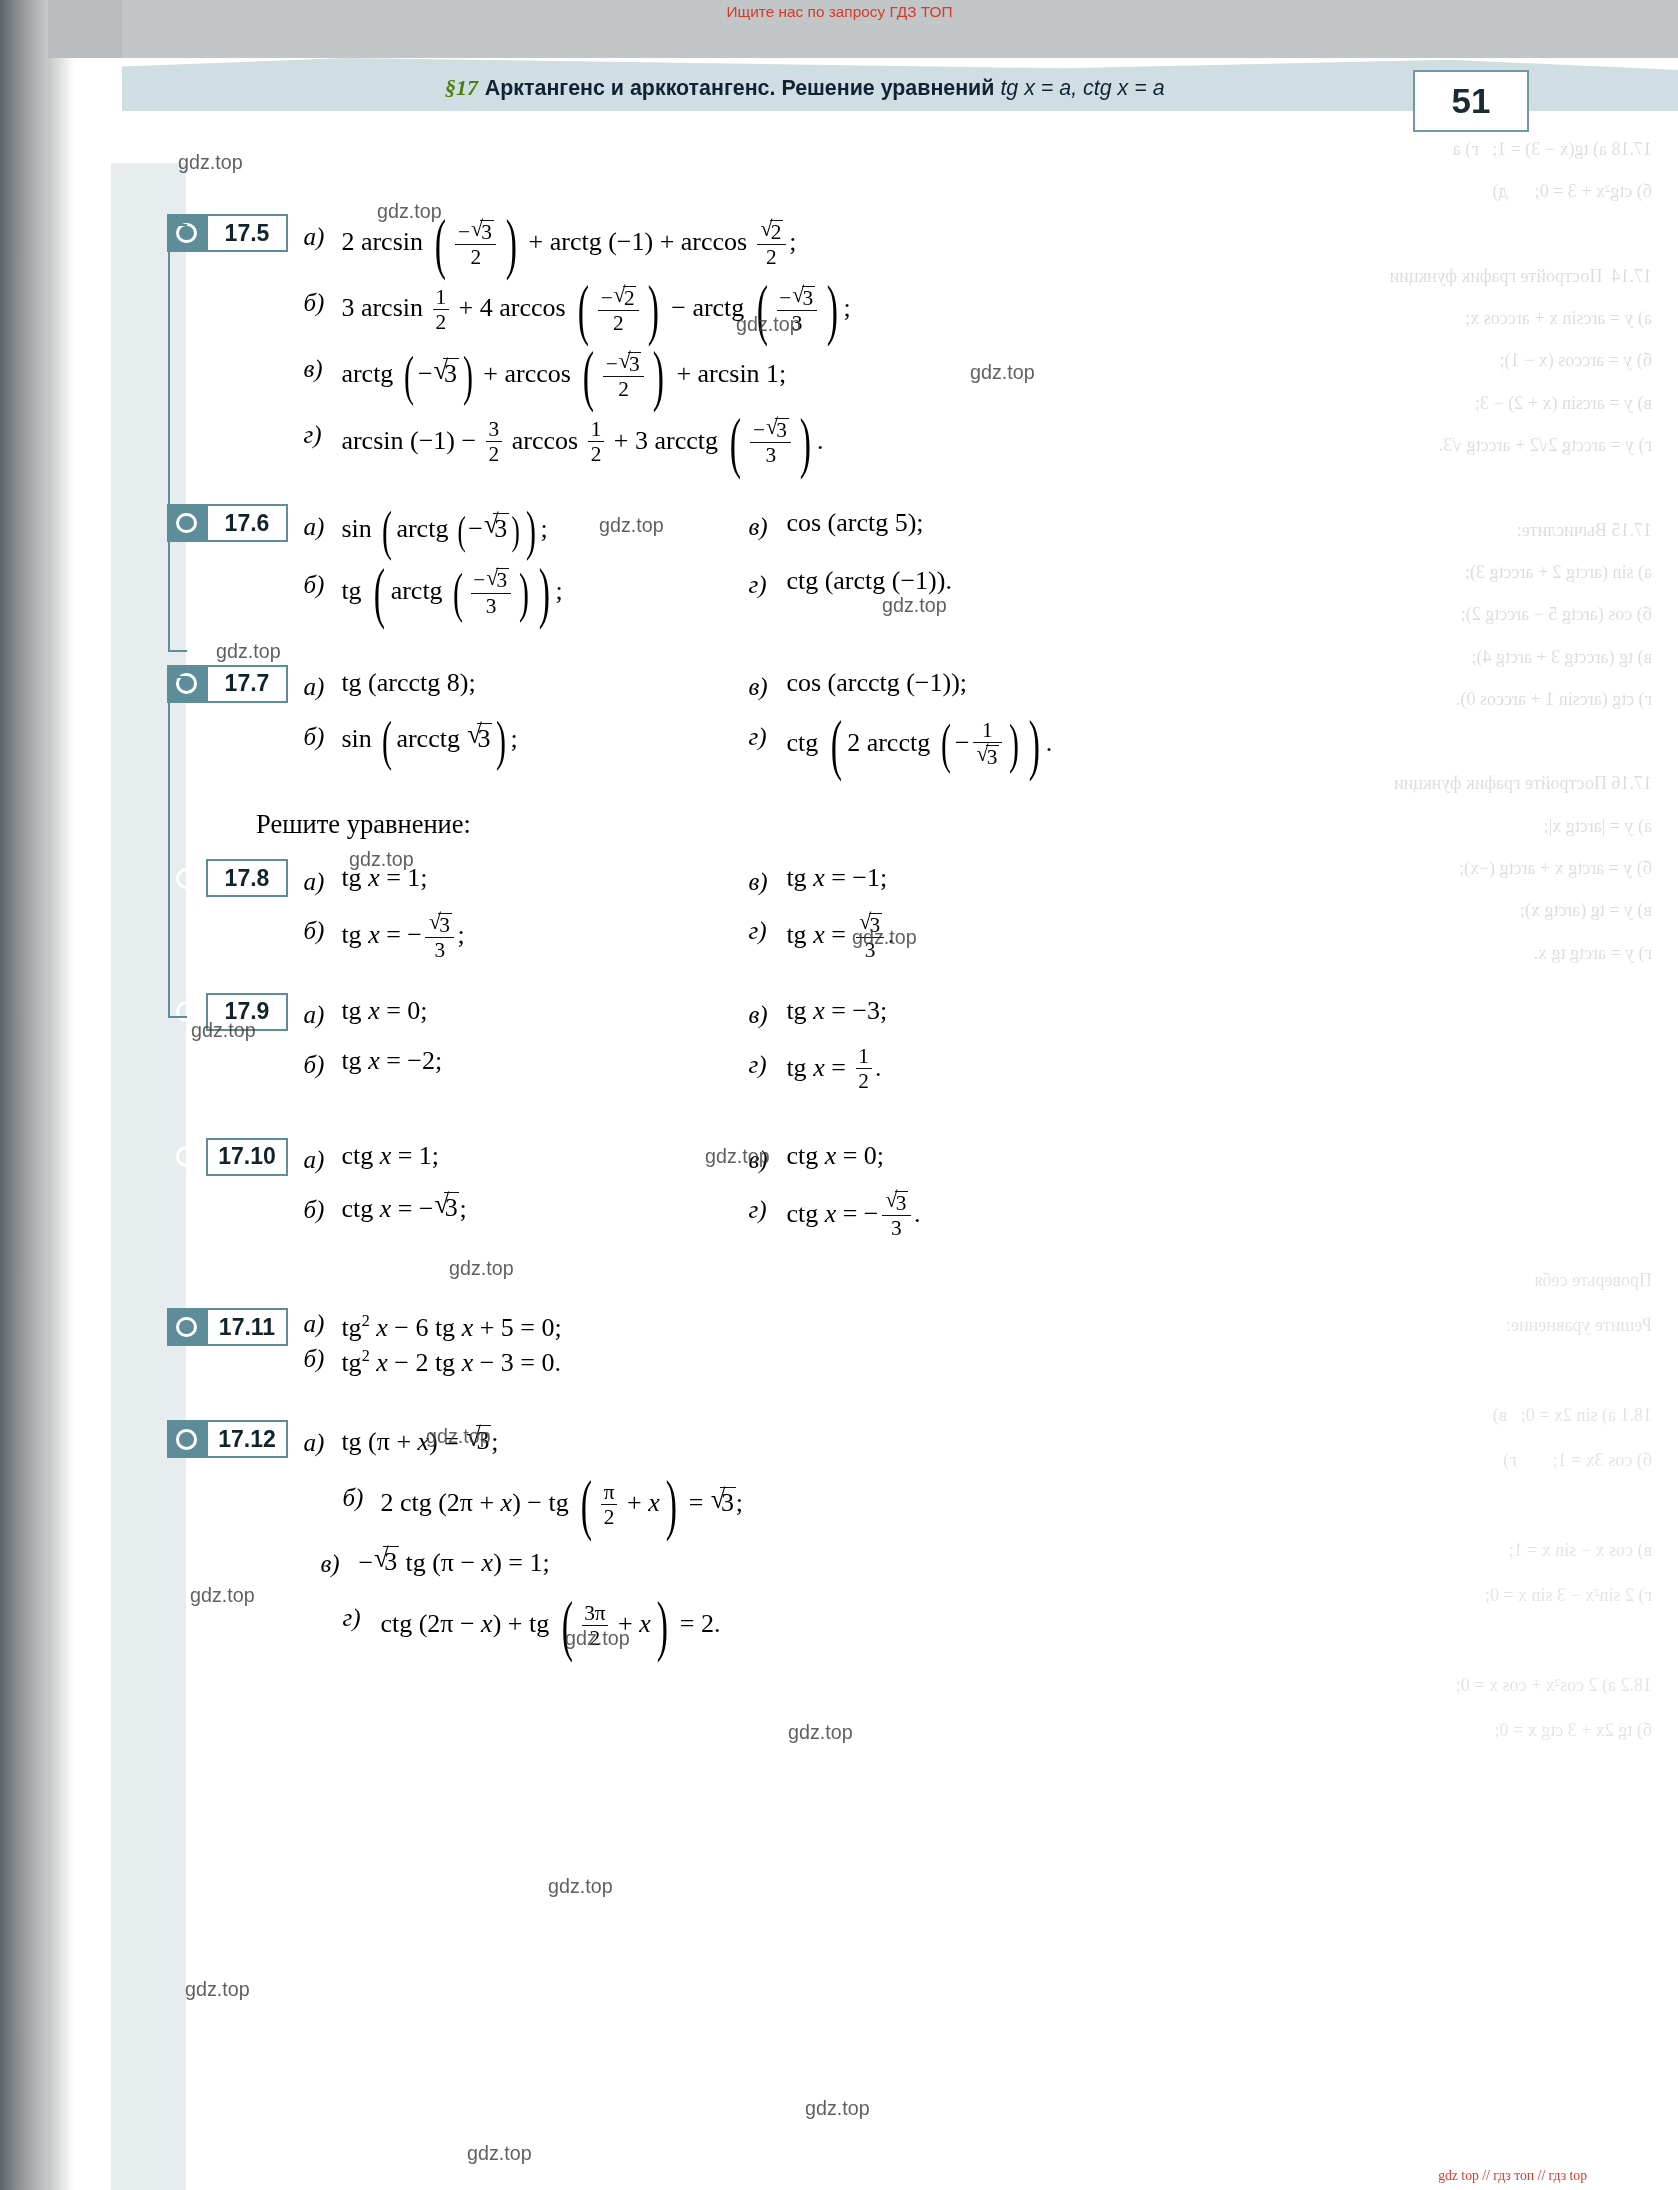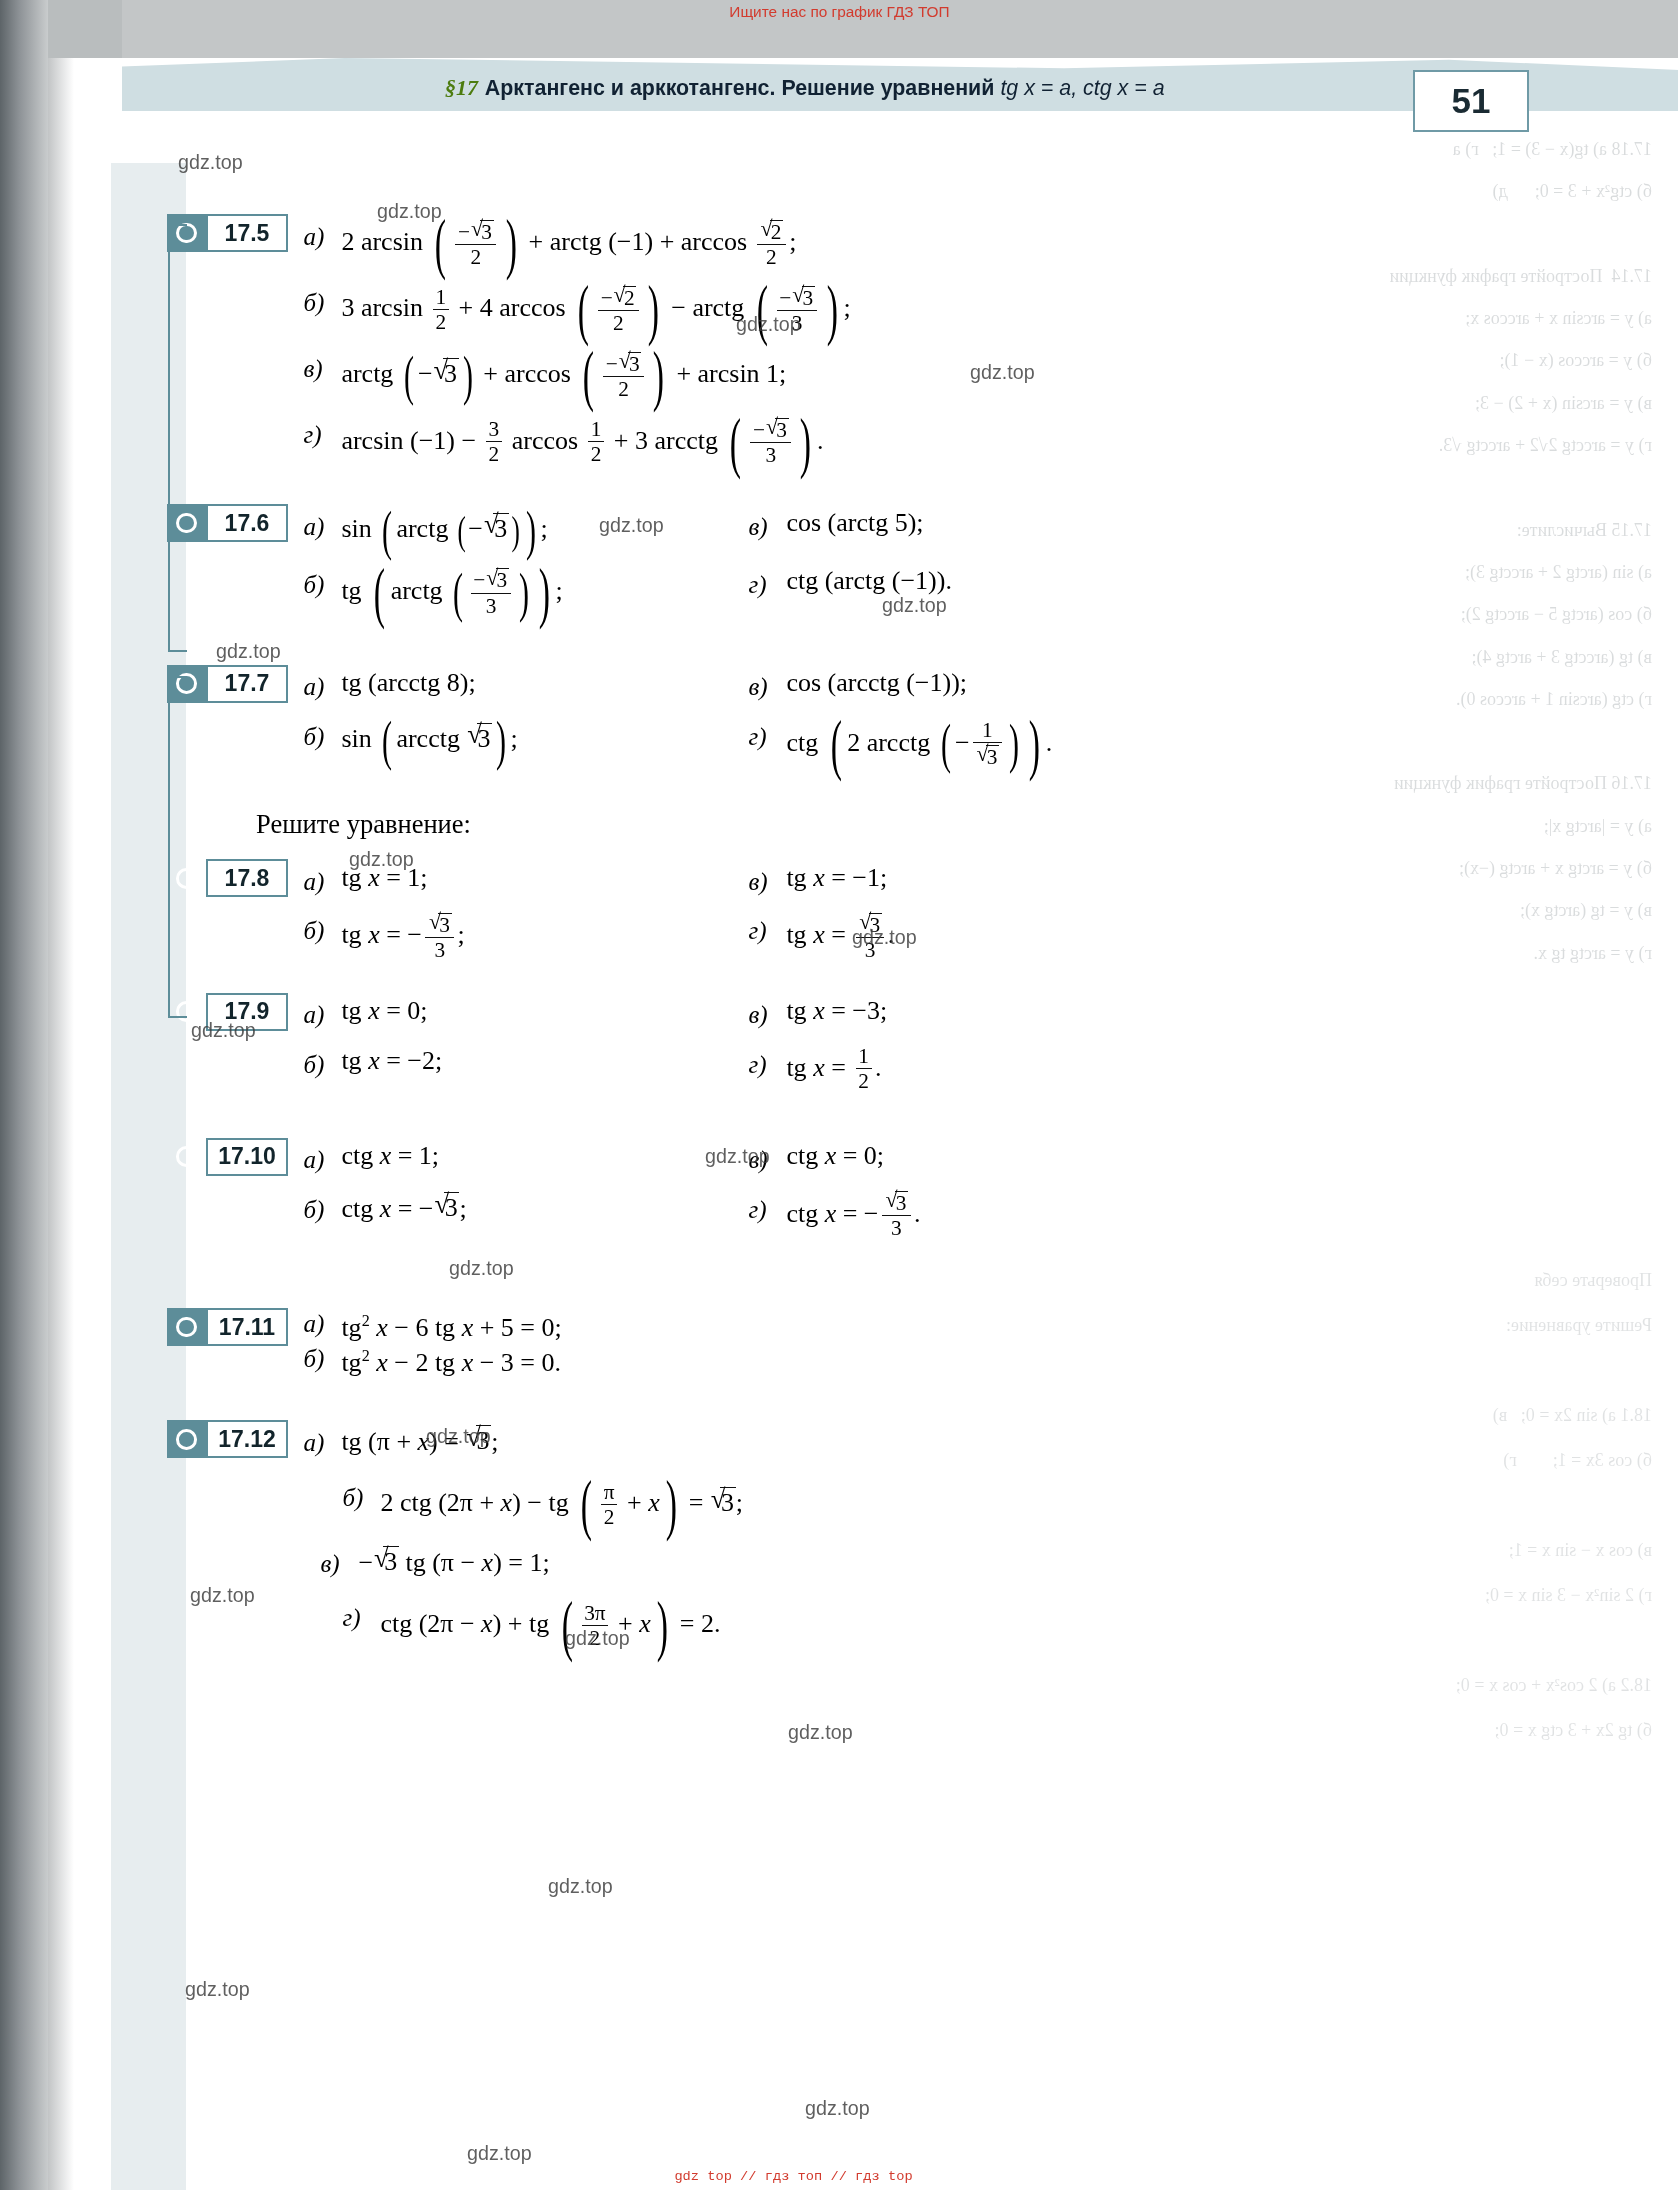--- a/index.html
+++ b/index.html
@@ -295,23 +295,23 @@
     width: 1679px;
     text-align: center;
     color: #d23b2e;
     font-family: "Liberation Sans", sans-serif;
     font-size: 15.4px;
   }
   .bottom-ad {
     position: absolute;
     left: 0; bottom: 6.8px;
     width: 1587px;
-    text-align: center;
+    text-align: right;
     color: #d23b2e;
-    font-family: Liberation Mono, monospace;
+    font-family: Liberation Serif, serif;
     font-size: 13.7px;
   }
 </style>
 </head>
 <body>
 
 <div class="page-scan"></div>
 <div class="left-dark-strip"></div>
 <div class="top-gray-band"></div>
 <div class="left-gray-block"></div>
@@ -345,21 +345,21 @@
 
 18.1 а) sin 2x = 0;   в)
 б) cos 3x = 1;        г)
 
 в) cos x − sin x = 1;
 г) 2 sin²x − 3 sin x = 0;
 
 18.2 а) 2 cos²x + cos x = 0;
 б) tg 2x + 3 ctg x = 0;</div>
 
-<div class="top-ad">Ищите нас по график ГДЗ ТОП</div>
+<div class="top-ad">Ищите нас по запросу ГДЗ ТОП</div>
 <div class="bottom-ad">gdz top // гдз топ // гдз top</div>
 
 <div class="header-band"></div>
 <div class="header-title">
   <span class="sec">§17</span><span>Арктангенс и арккотангенс. Решение уравнений</span> <span class="math">tg <span class="it">x</span> = <span class="it">a</span>, ctg <span class="it">x</span> = <span class="it">a</span></span>
 </div>
 <div class="page-number-box">
   <span>51</span>
 </div>
 

